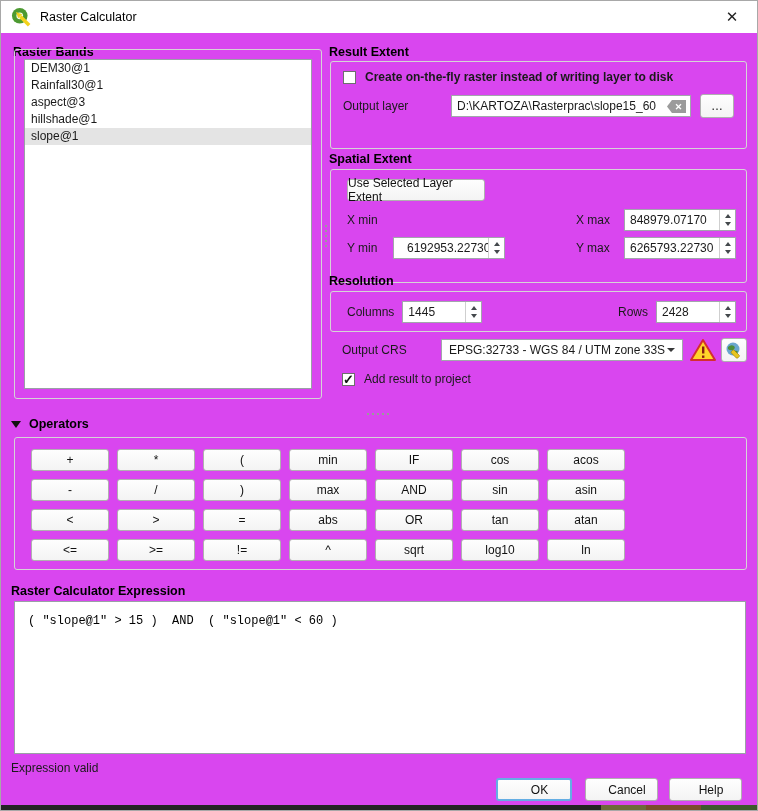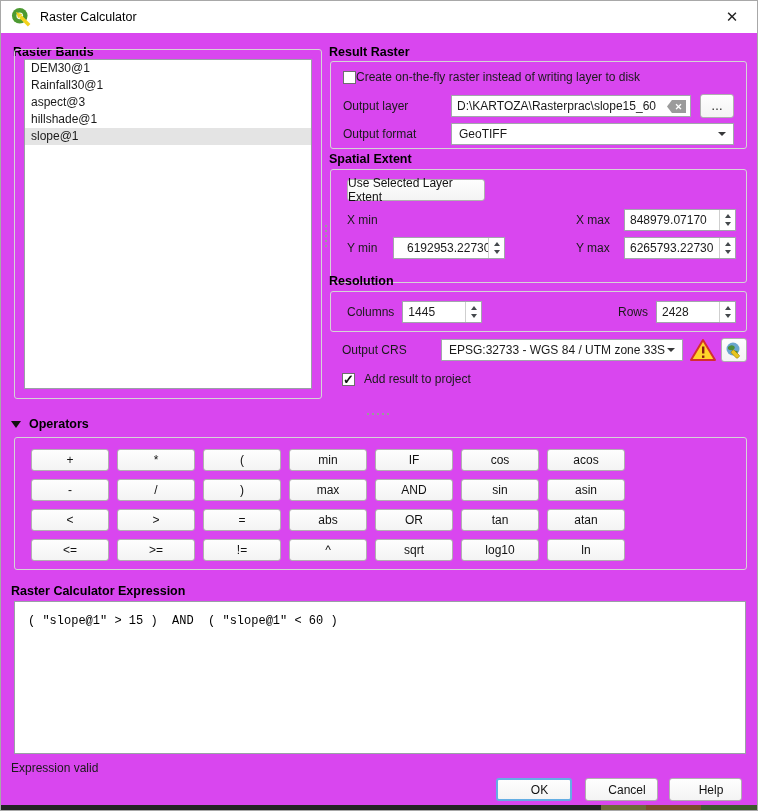--- a/index.html
+++ b/index.html
@@ -118,40 +118,33 @@
       <i></i>
     </div>
   <div class="dots-h">
       <i></i>
       <i></i>
       <i></i>
       <i></i>
       <i></i>
     </div>
 
-  <div class="sec-label" style="left:328px; top:44px;">Result Raster</div>
+  <div class="sec-label" style="left:328px; top:44px;">Result Extent</div>
   <div class="groupbox gb-result">
-    <div class="row" style="left:12px; top:8px; ">
+    <div class="row" style="left:12px; top:8px; gap:9px;font-weight:bold;">
       <div class="cb"></div>
       <span class="lbl">Create on-the-fly raster instead of writing layer to disk</span>
     </div>
     <div class="row" style="left:12px; top:33px; right:12px; height:22px;">
       <span class="lbl" style="width:108px;">Output layer</span>
       <div class="input" style="flex:1; margin-right:9px;text-align:right;">
         <span>D:\KARTOZA\Rasterprac\slope15_60</span>
         <span class="path-clear">✕</span>
       </div>
       <div class="btn" style="width:34px; height:24px;">…</div>
-    </div>
-    <div class="row" style="left:12px; top:61px; right:12px; height:22px;">
-      <span class="lbl" style="width:108px;">Output format</span>
-      <div class="combo" style="flex:1;">
-        <span>GeoTIFF</span>
-        <span class="arrow"></span>
-      </div>
     </div>
   </div>
 
   <div class="sec-label" style="left:328px; top:151px;">Spatial Extent</div>
   <div class="groupbox gb-extent">
     <div class="btn" style="position:absolute; left:16px; top:9px; width:138px; height:22px;">Use Selected Layer Extent</div>
     <div class="row" style="left:16px; top:39px; right:10px; height:22px;">
       <span class="lbl" style="width:40px;">X min</span>
       <span class="lbl" style="margin-left:auto; width:42px;">X max</span>
       <div class="spin" style="width:112px; margin-left:6px;">

